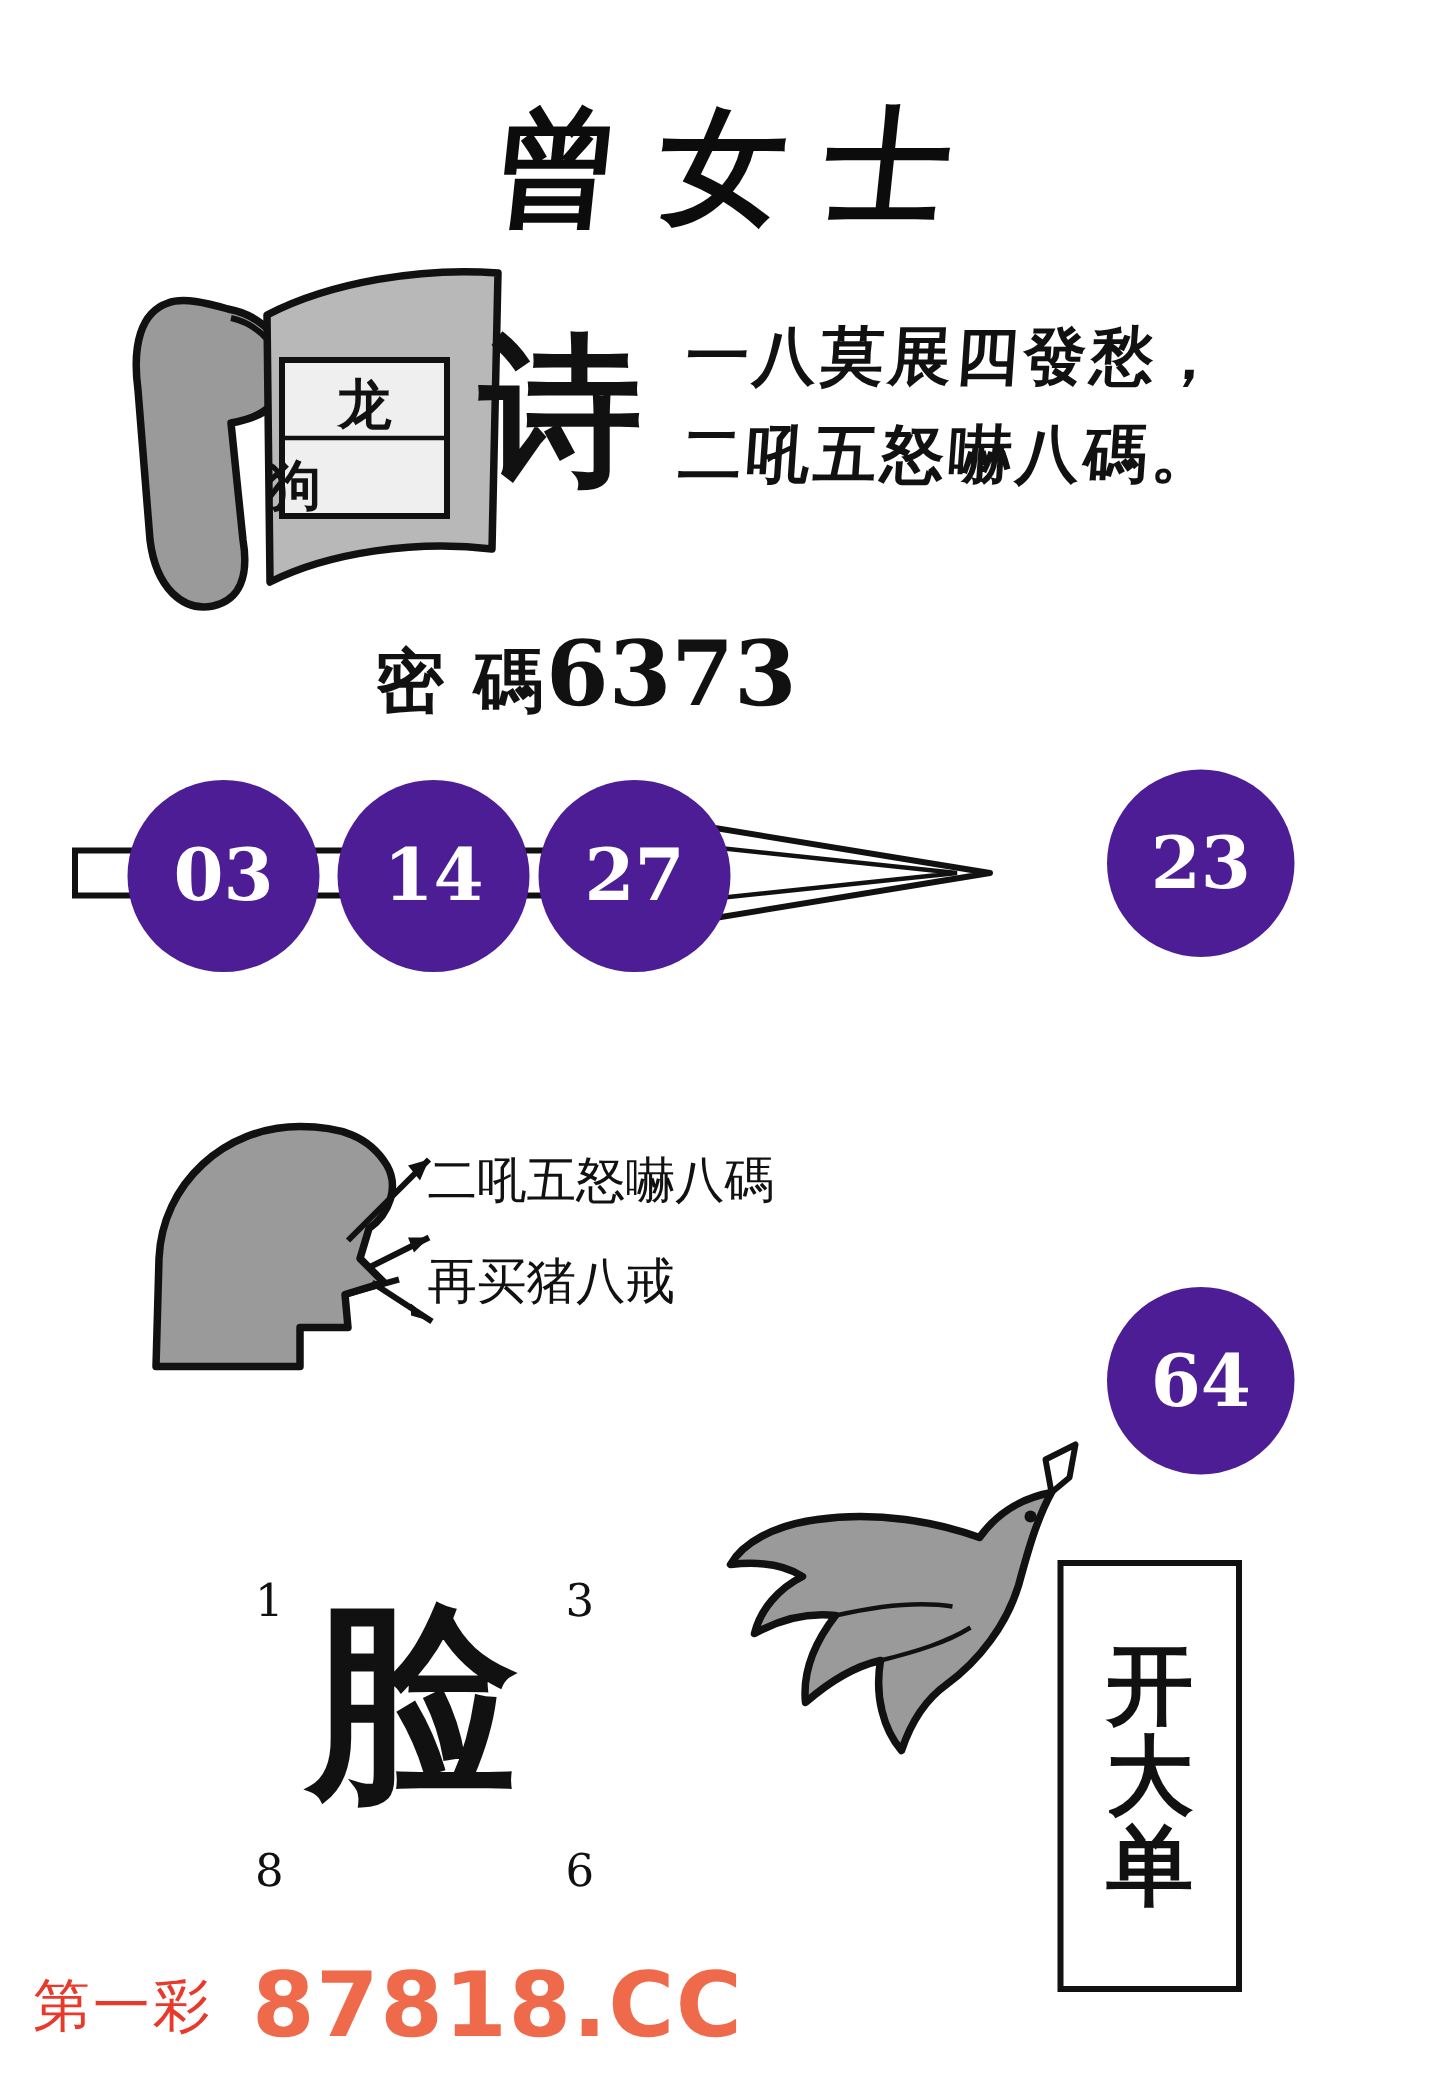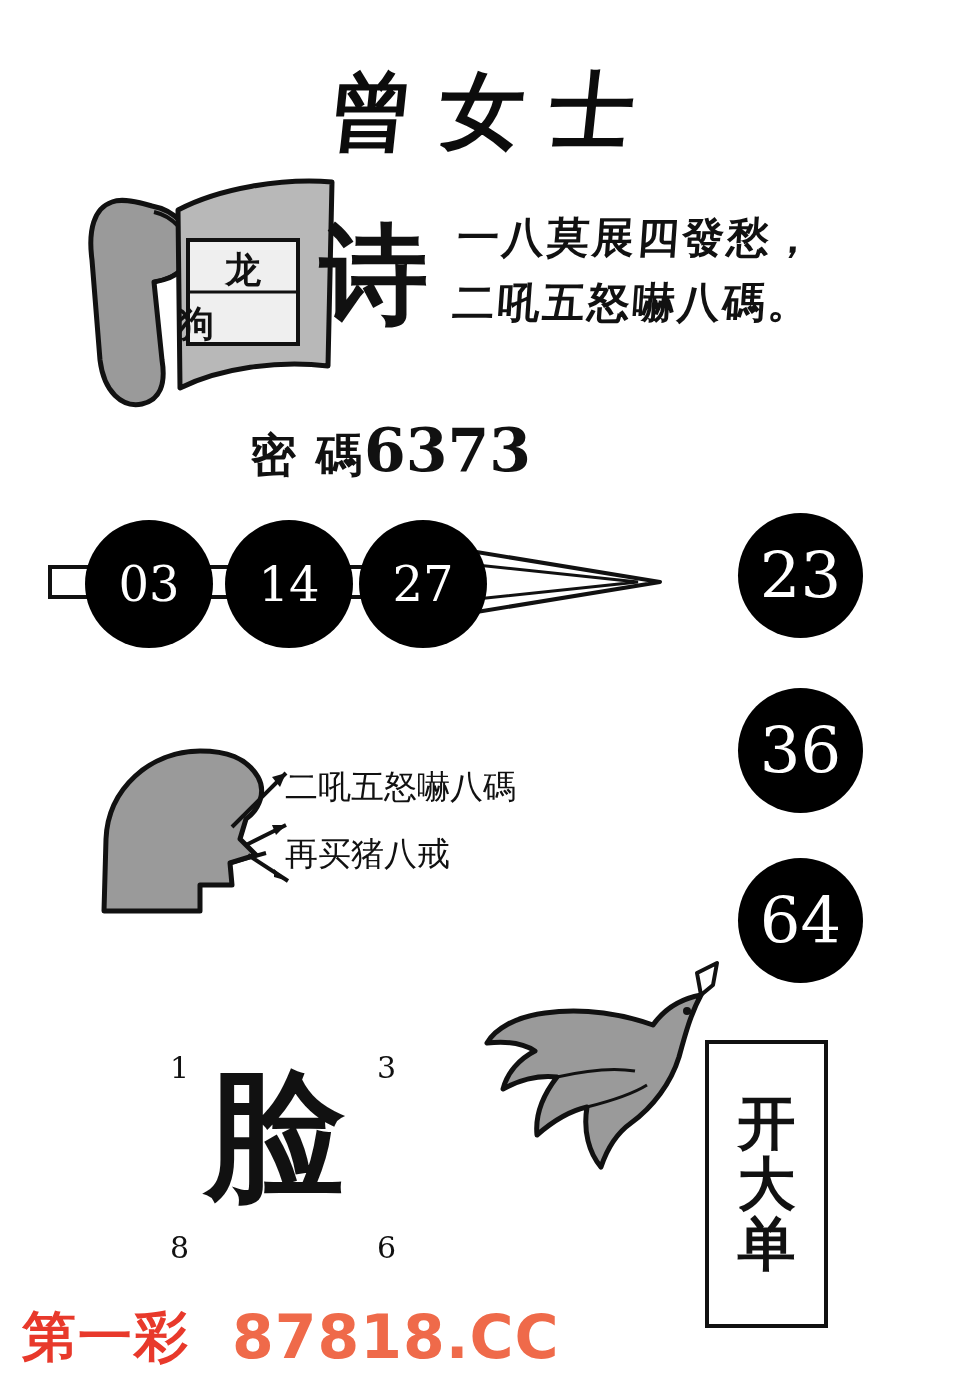--- a/index.html
+++ b/index.html
@@ -44,30 +44,30 @@
     font-size:46px;font-weight:bold;color:#111;
     letter-spacing:2px;
   }
   .mima .num{font-size:60px;letter-spacing:0;}
 
   
   .ballrow{position:absolute;left:40px;top:510px;width:700px;height:140px;}
   .ball{
     position:absolute;
     border-radius:50%;
-    background:#000000;color:#fff;
-    font-family:"DejaVu Serif", serif;
-    font-weight:normal;
+    background:#4c1d95;color:#fff;
+    font-family:"DejaVu Serif", serif;
+    font-weight:bold;
     display:flex;align-items:center;justify-content:center;
   }
   .ball.b1{left:45px;top:10px;width:128px;height:128px;font-size:48px;}
   .ball.b2{left:185px;top:10px;width:128px;height:128px;font-size:48px;}
   .ball.b3{left:319px;top:10px;width:128px;height:128px;font-size:48px;}
 
-  .right-balls .ball{left:0;width:125px;height:125px;font-size:64px;}
+  .right-balls .ball{left:0;width:125px;height:125px;font-size:48px;}
   .right-balls{position:absolute;left:738px;top:513px;width:130px;height:430px;}
   .right-balls .r1{top:0;}
   .right-balls .r2{top:175px;}
   .right-balls .r3{top:345px;}
 
   
   .headwrap{position:absolute;left:80px;top:735px;width:560px;height:210px;}
   .saying{
     position:absolute;
     font-family:"DejaVu Serif", serif;
@@ -108,25 +108,25 @@
   .signbox span{
     font-family:"DejaVu Serif", serif;
     font-size:58px;font-weight:bold;color:#111;
     line-height:1.05;
   }
 
   
   .footer{position:absolute;left:22px;top:1305px;height:64px;display:flex;align-items:center;}
   .footer .f1{
     font-family:"DejaVu Serif", serif;
-    font-size:54px;font-weight:bold;color:#e8392b;
+    font-size:38px;font-weight:normal;color:#e8392b;
     letter-spacing:2px;
   }
   .footer .f2{
-    margin-left:42px;
+    margin-left:26px;
     font-family:"DejaVu Sans", sans-serif;
     font-size:60px;font-weight:bold;color:#ef6a4a;
     letter-spacing:1px;
   }
 
   .spec{position:absolute;pointer-events:none;}
 </style>
 </head>
 <body>
 
@@ -166,21 +166,20 @@
       <path d="M400 36 L620 72 L400 108 Z" fill="#fff" stroke="#111" stroke-width="4" stroke-linejoin="round"></path>
       <path d="M408 52 L598 72 L408 92" fill="none" stroke="#111" stroke-width="3"></path>
     </svg>
     <div class="ball b1">03</div>
     <div class="ball b2">14</div>
     <div class="ball b3">27</div>
   </div>
 
   <div class="right-balls">
     <div class="ball r1">23</div>
-    <div class="ball r2">36</div>
     <div class="ball r3">64</div>
   </div>
 
   <div class="headwrap">
     <svg width="560" height="210" viewBox="0 0 560 210">
       <path d="M120 16 C70 16 28 54 26 104 L24 176 L120 176 L120 150
                L152 150 L150 128 L176 120 L160 104 L166 84
                C180 74 186 56 178 42 C166 22 146 16 120 16 Z" fill="#9a9a9a" stroke="#111" stroke-width="5" stroke-linejoin="round"></path>
       <path d="M150 128 L186 118" fill="none" stroke="#111" stroke-width="4"></path>
 

